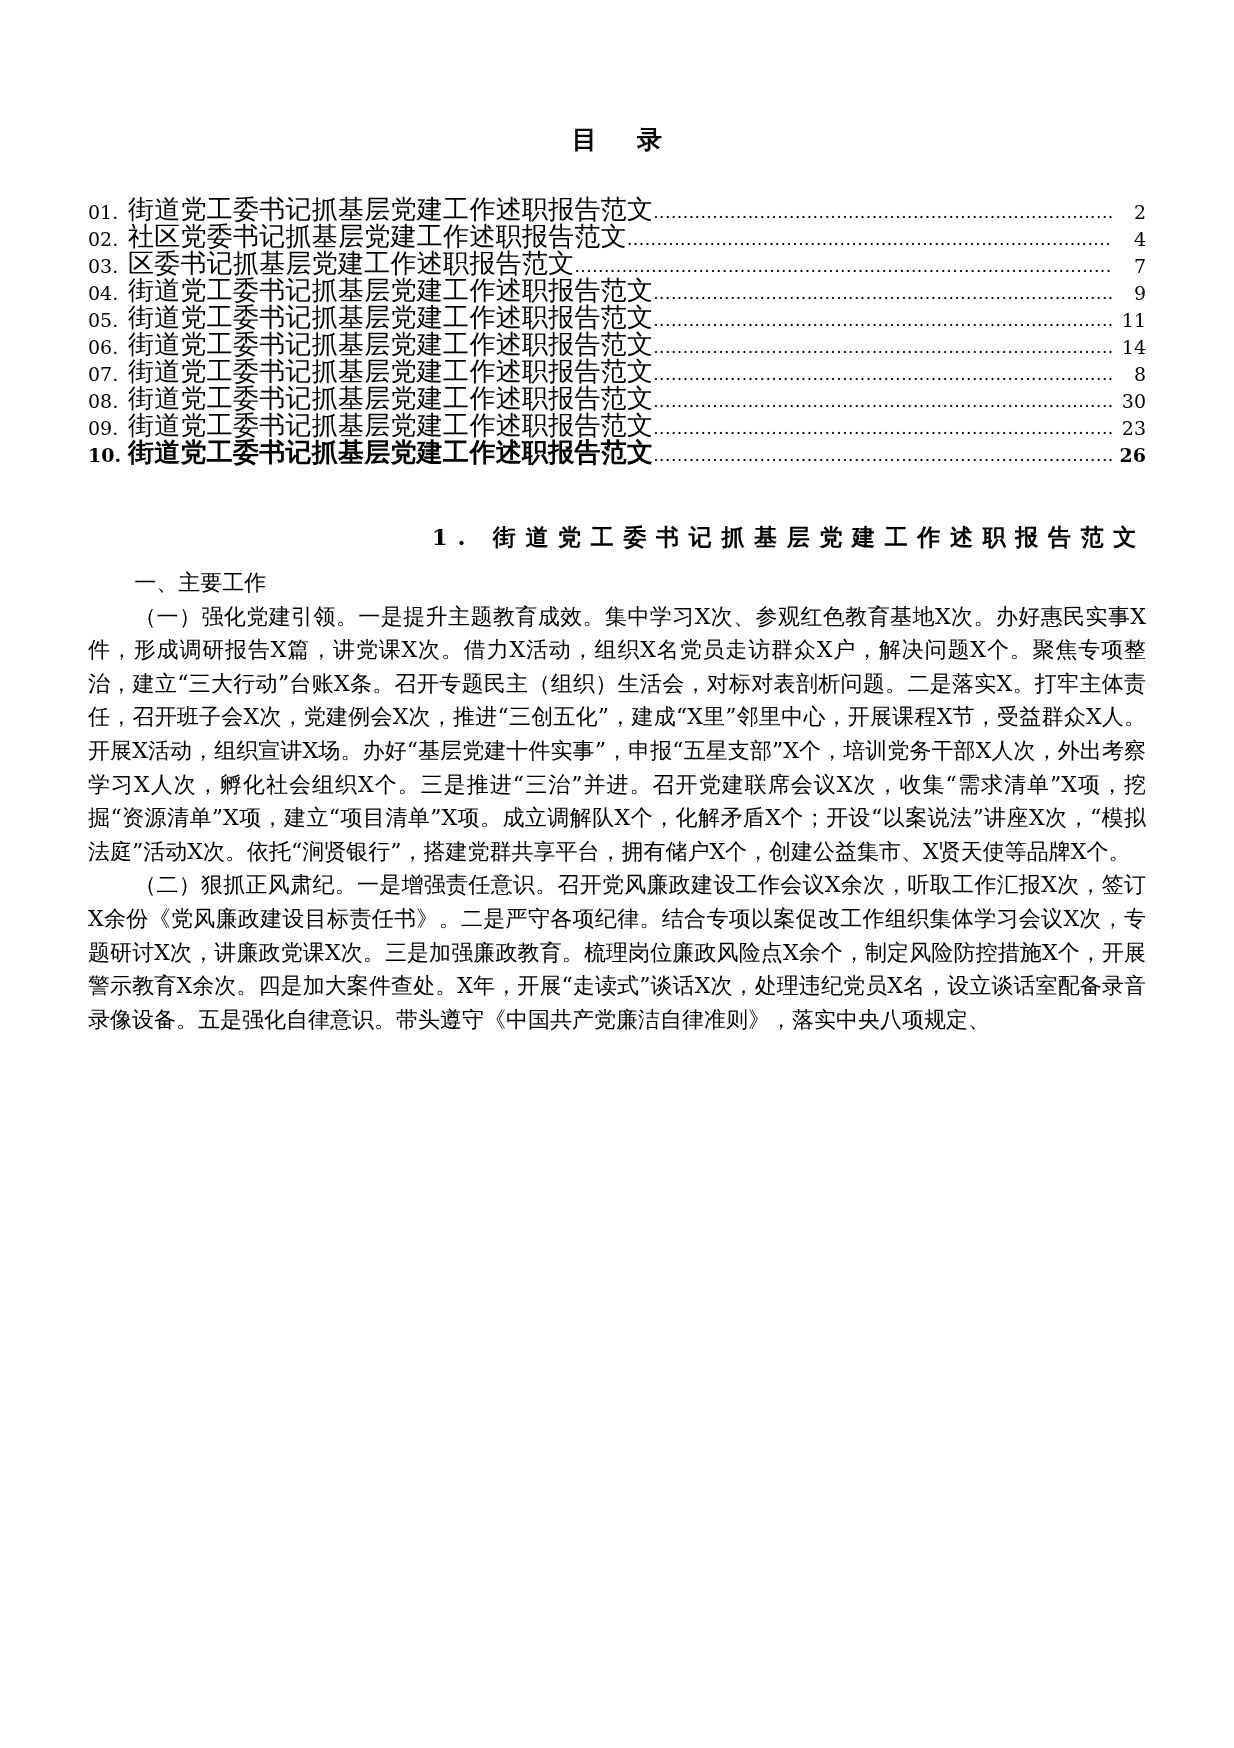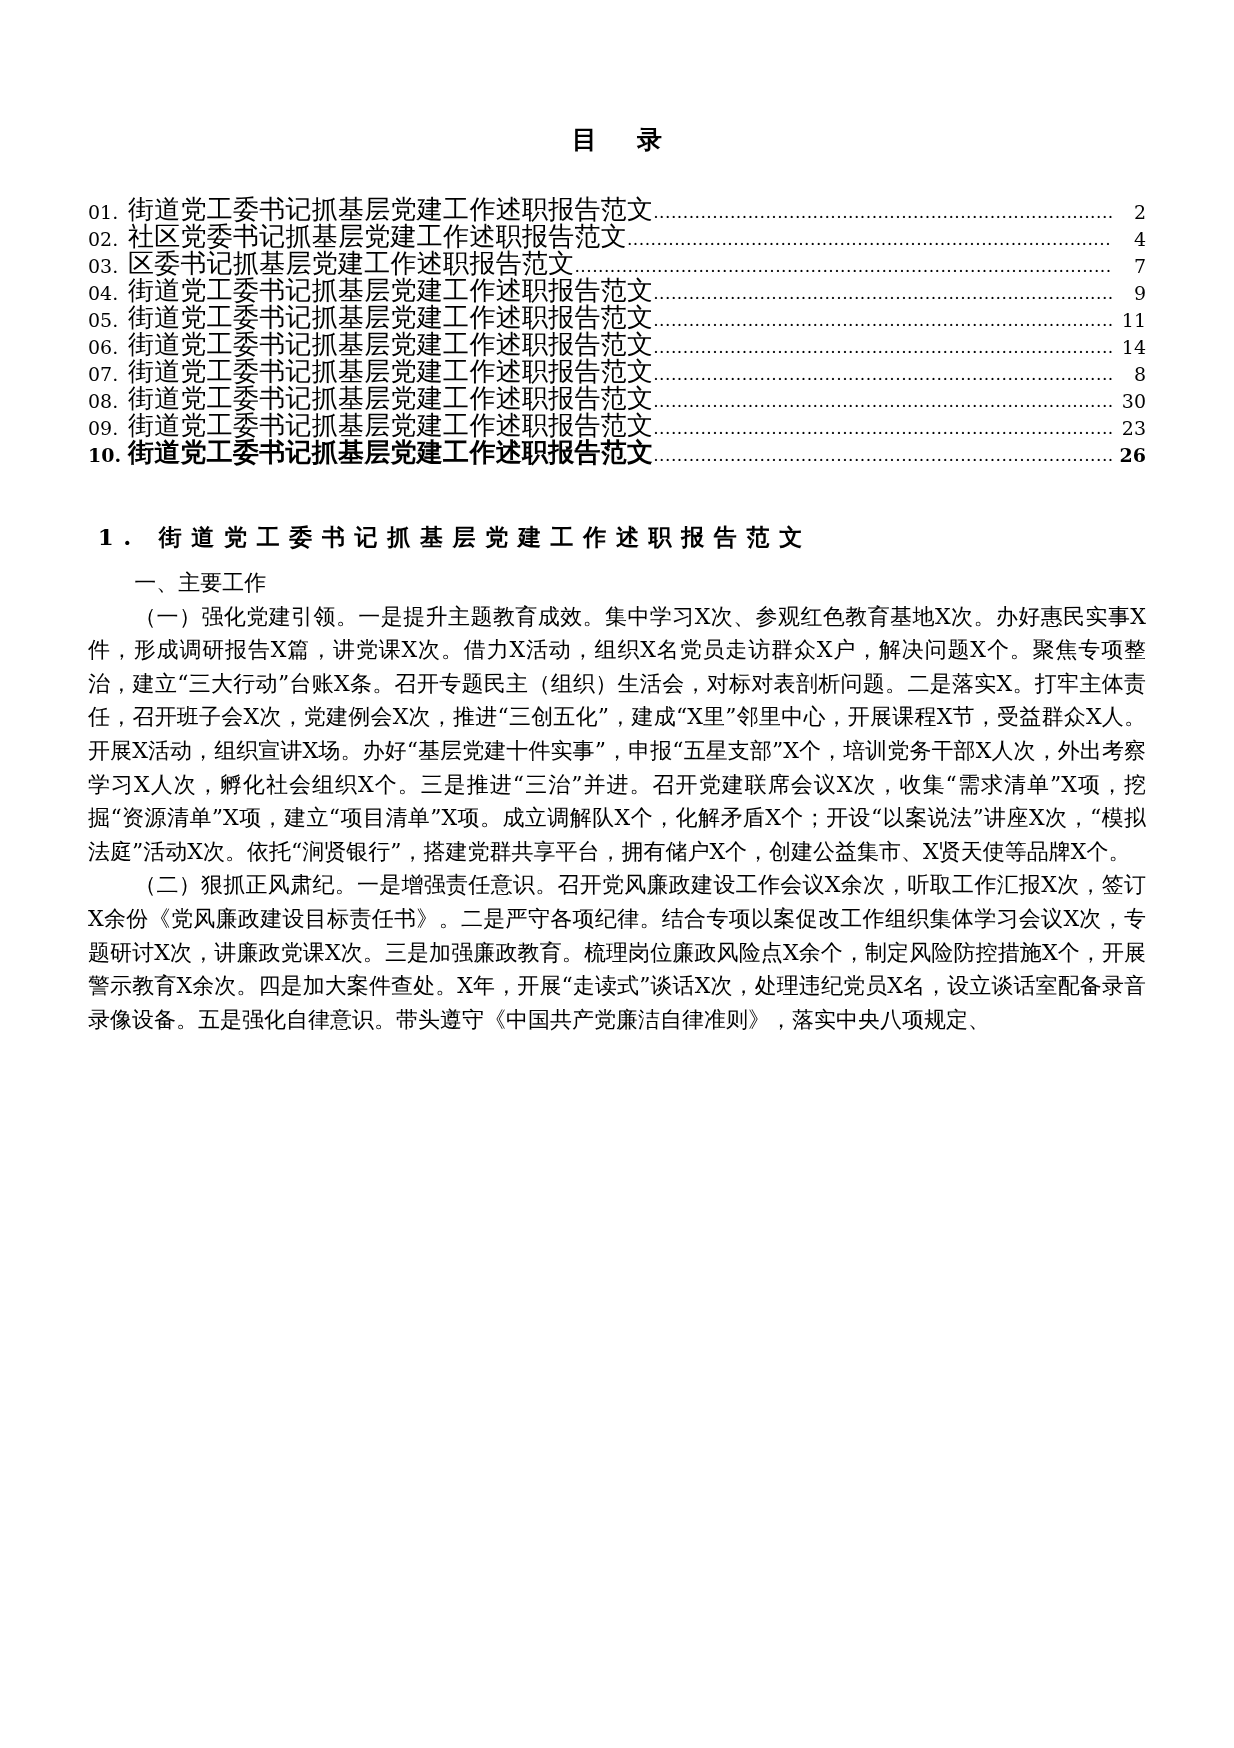--- a/index.html
+++ b/index.html
@@ -79,21 +79,21 @@
   .toc-row.bold .toc-label,
   .toc-row.bold .toc-page {
     font-weight: bold;
   }
 
   
   .section-heading {
     margin-top: 55px;
     font-size: 23px;
     font-weight: bold;
-    text-align: left;
+    text-align: right;
     letter-spacing: 0.42em;
     padding-left: 0.42em;
     line-height: 1.5;
   }
 
   
   .body-block {
     margin-top: 12px;
   }
   p.para {

